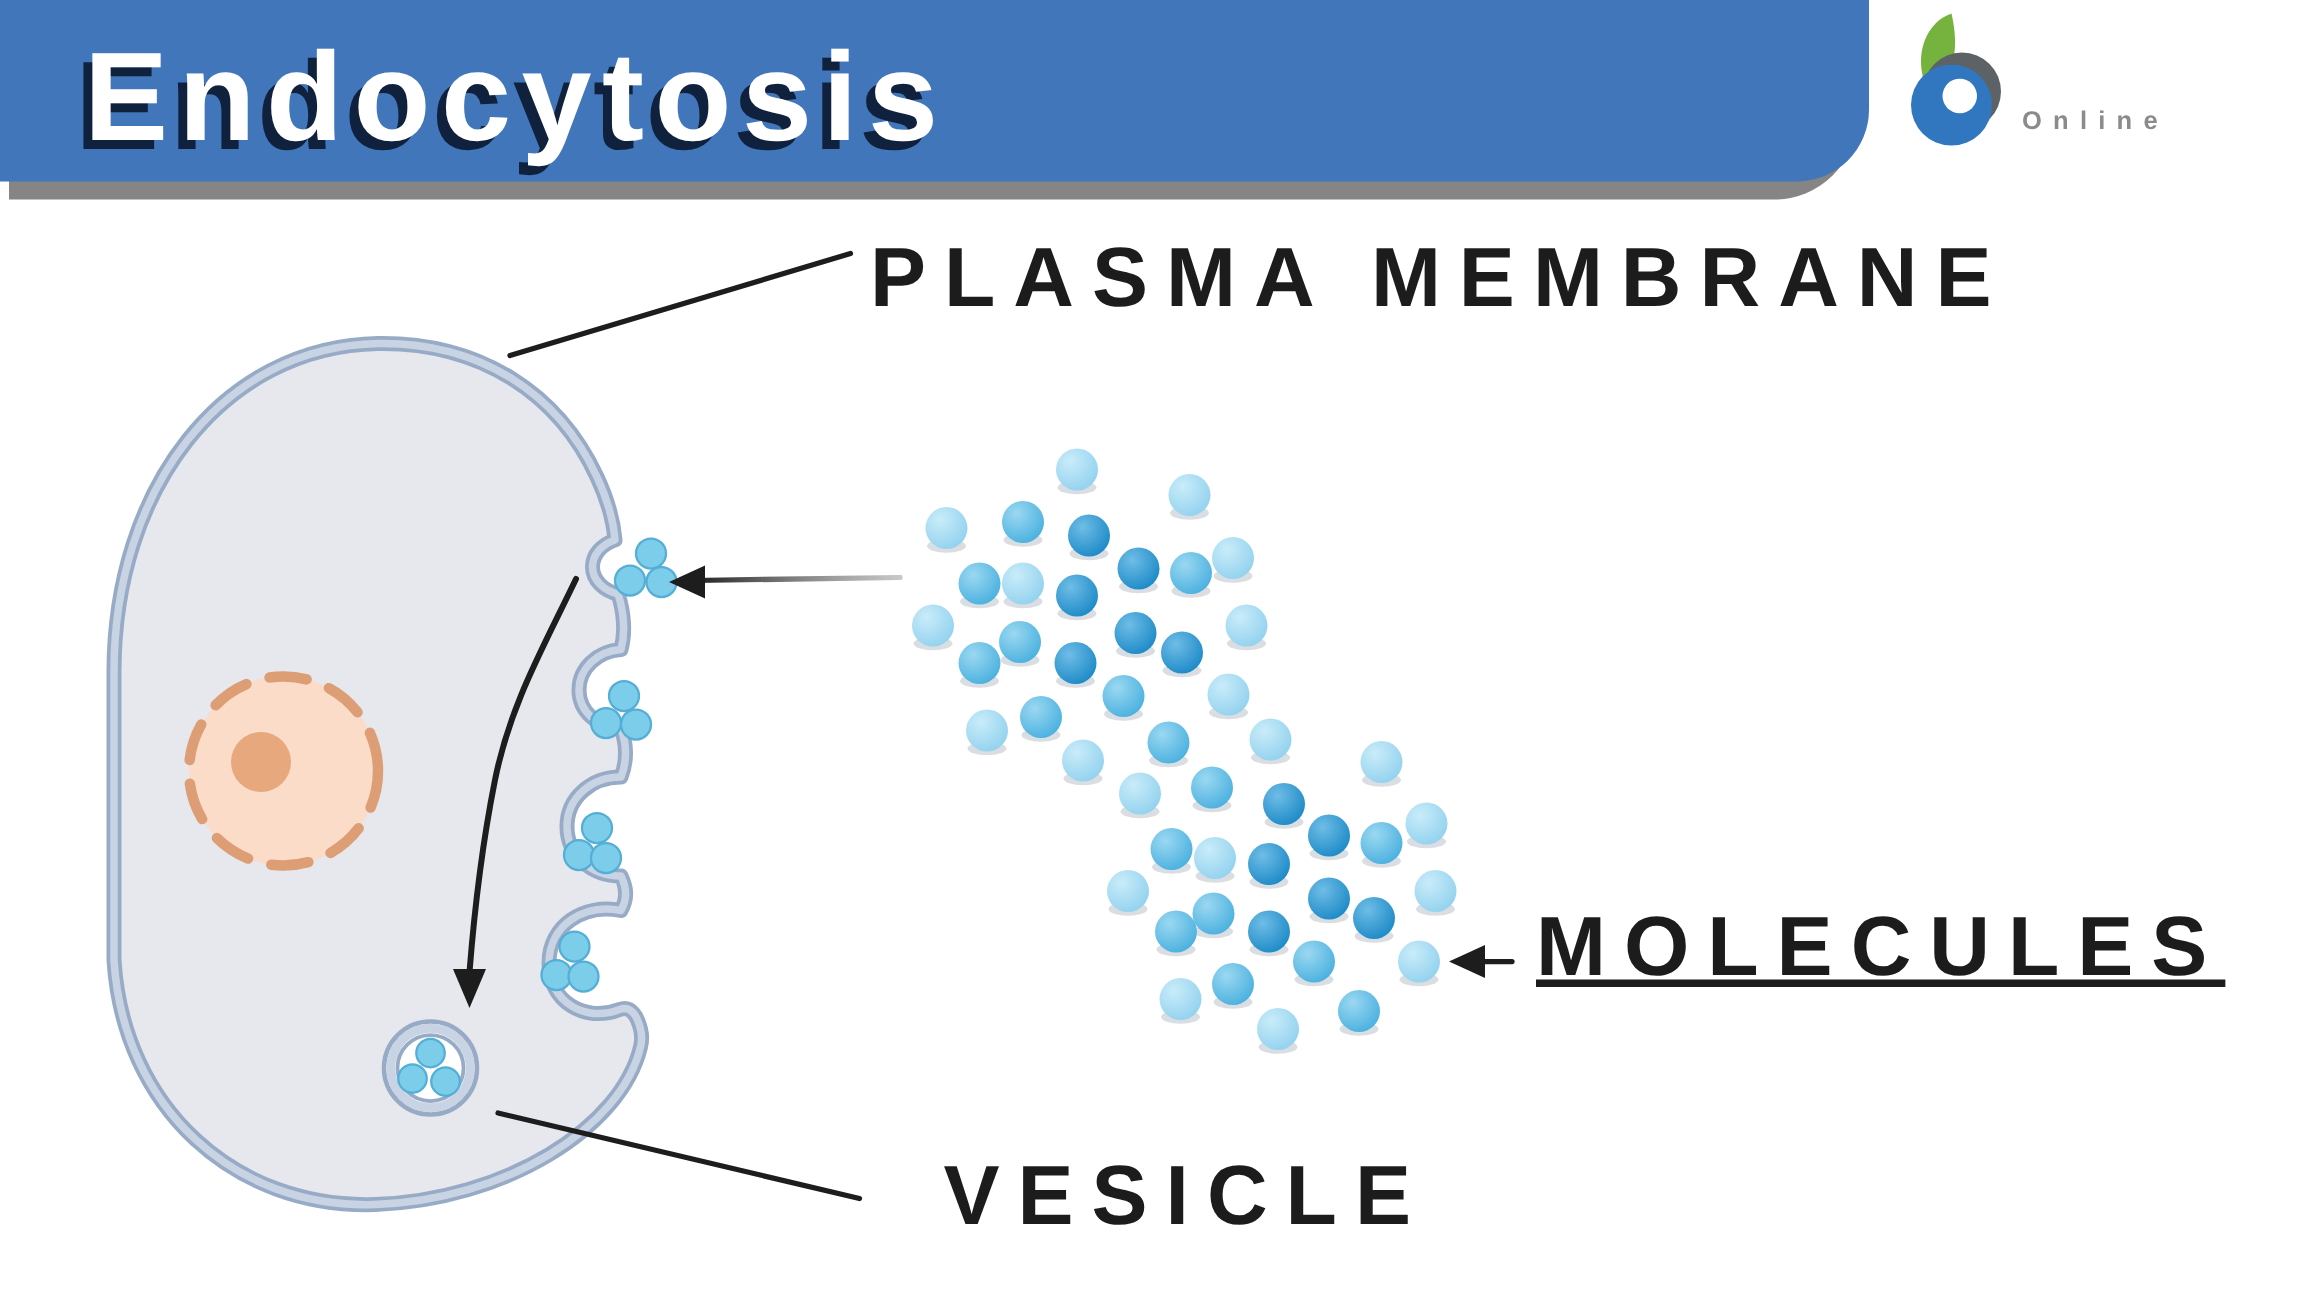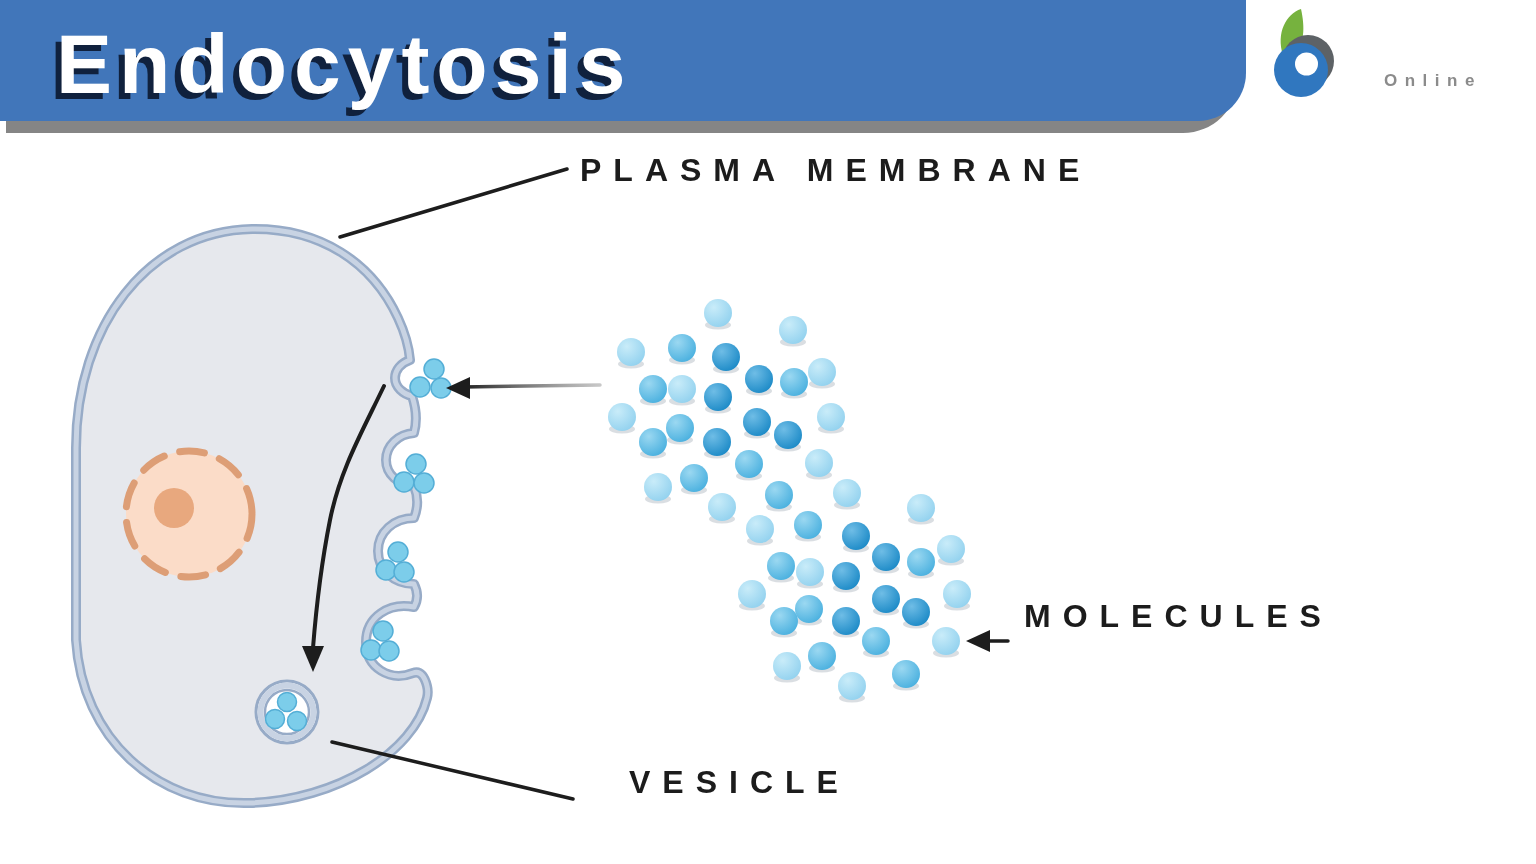--- a/index.html
+++ b/index.html
@@ -8,27 +8,27 @@
   
   .banner-shadow{position:absolute;left:6px;top:8px;width:1232px;height:125px;
     background:var(--banner-shadow);border-bottom-right-radius:55px;}
   .banner{position:absolute;left:0;top:0;width:1246px;height:121px;
     background:var(--banner);border-bottom-right-radius:48px;}
   .title{position:absolute;left:56px;top:16px;margin:0;font-size:84px;font-weight:bold;
     letter-spacing:7px;color:var(--title-color);text-shadow:-6px 6px 0 var(--title-shadow);}
   
   .brand{position:absolute;left:1340px;top:25px;font-size:50px;font-weight:bold;
     color:var(--brand-color);letter-spacing:0px;}
-  .subtitle{position:absolute;left:1384px;top:71px;font-size:17px;font-weight:bold;
+  .subtitle{position:absolute;left:1348px;top:71px;font-size:17px;font-weight:bold;
     color:var(--subtitle-color);letter-spacing:7.5px;}
   
-  .dlabel{position:absolute;font-size:32px;font-weight:bold;letter-spacing:12px;
+  .dlabel{position:absolute;font-size:56px;font-weight:bold;letter-spacing:12px;
     color:var(--label-color);white-space:nowrap;}
   #lbl-plasma{left:580px;top:152px;}
-  #lbl-molecules{left:1024px;top:598px;}
+  #lbl-molecules{left:1024px;top:598px;text-decoration:underline;}
   #lbl-vesicle{left:584px;top:764px;margin-left:45px;}
   
   #diagram{position:absolute;left:0;top:0;}
   .cell-outline{fill:var(--cell-fill);stroke:var(--membrane-outer);stroke-width:10;
     stroke-linejoin:round;stroke-linecap:round;}
   .cell-band{fill:none;stroke:var(--membrane-band);stroke-width:5;
     stroke-linejoin:round;stroke-linecap:round;}
   .nucleus{fill:var(--nucleus-fill);stroke:var(--nucleus-border);stroke-width:7;
     stroke-dasharray:25 16;stroke-linecap:round;}
   .nucleolus{fill:var(--nucleolus-fill);}

